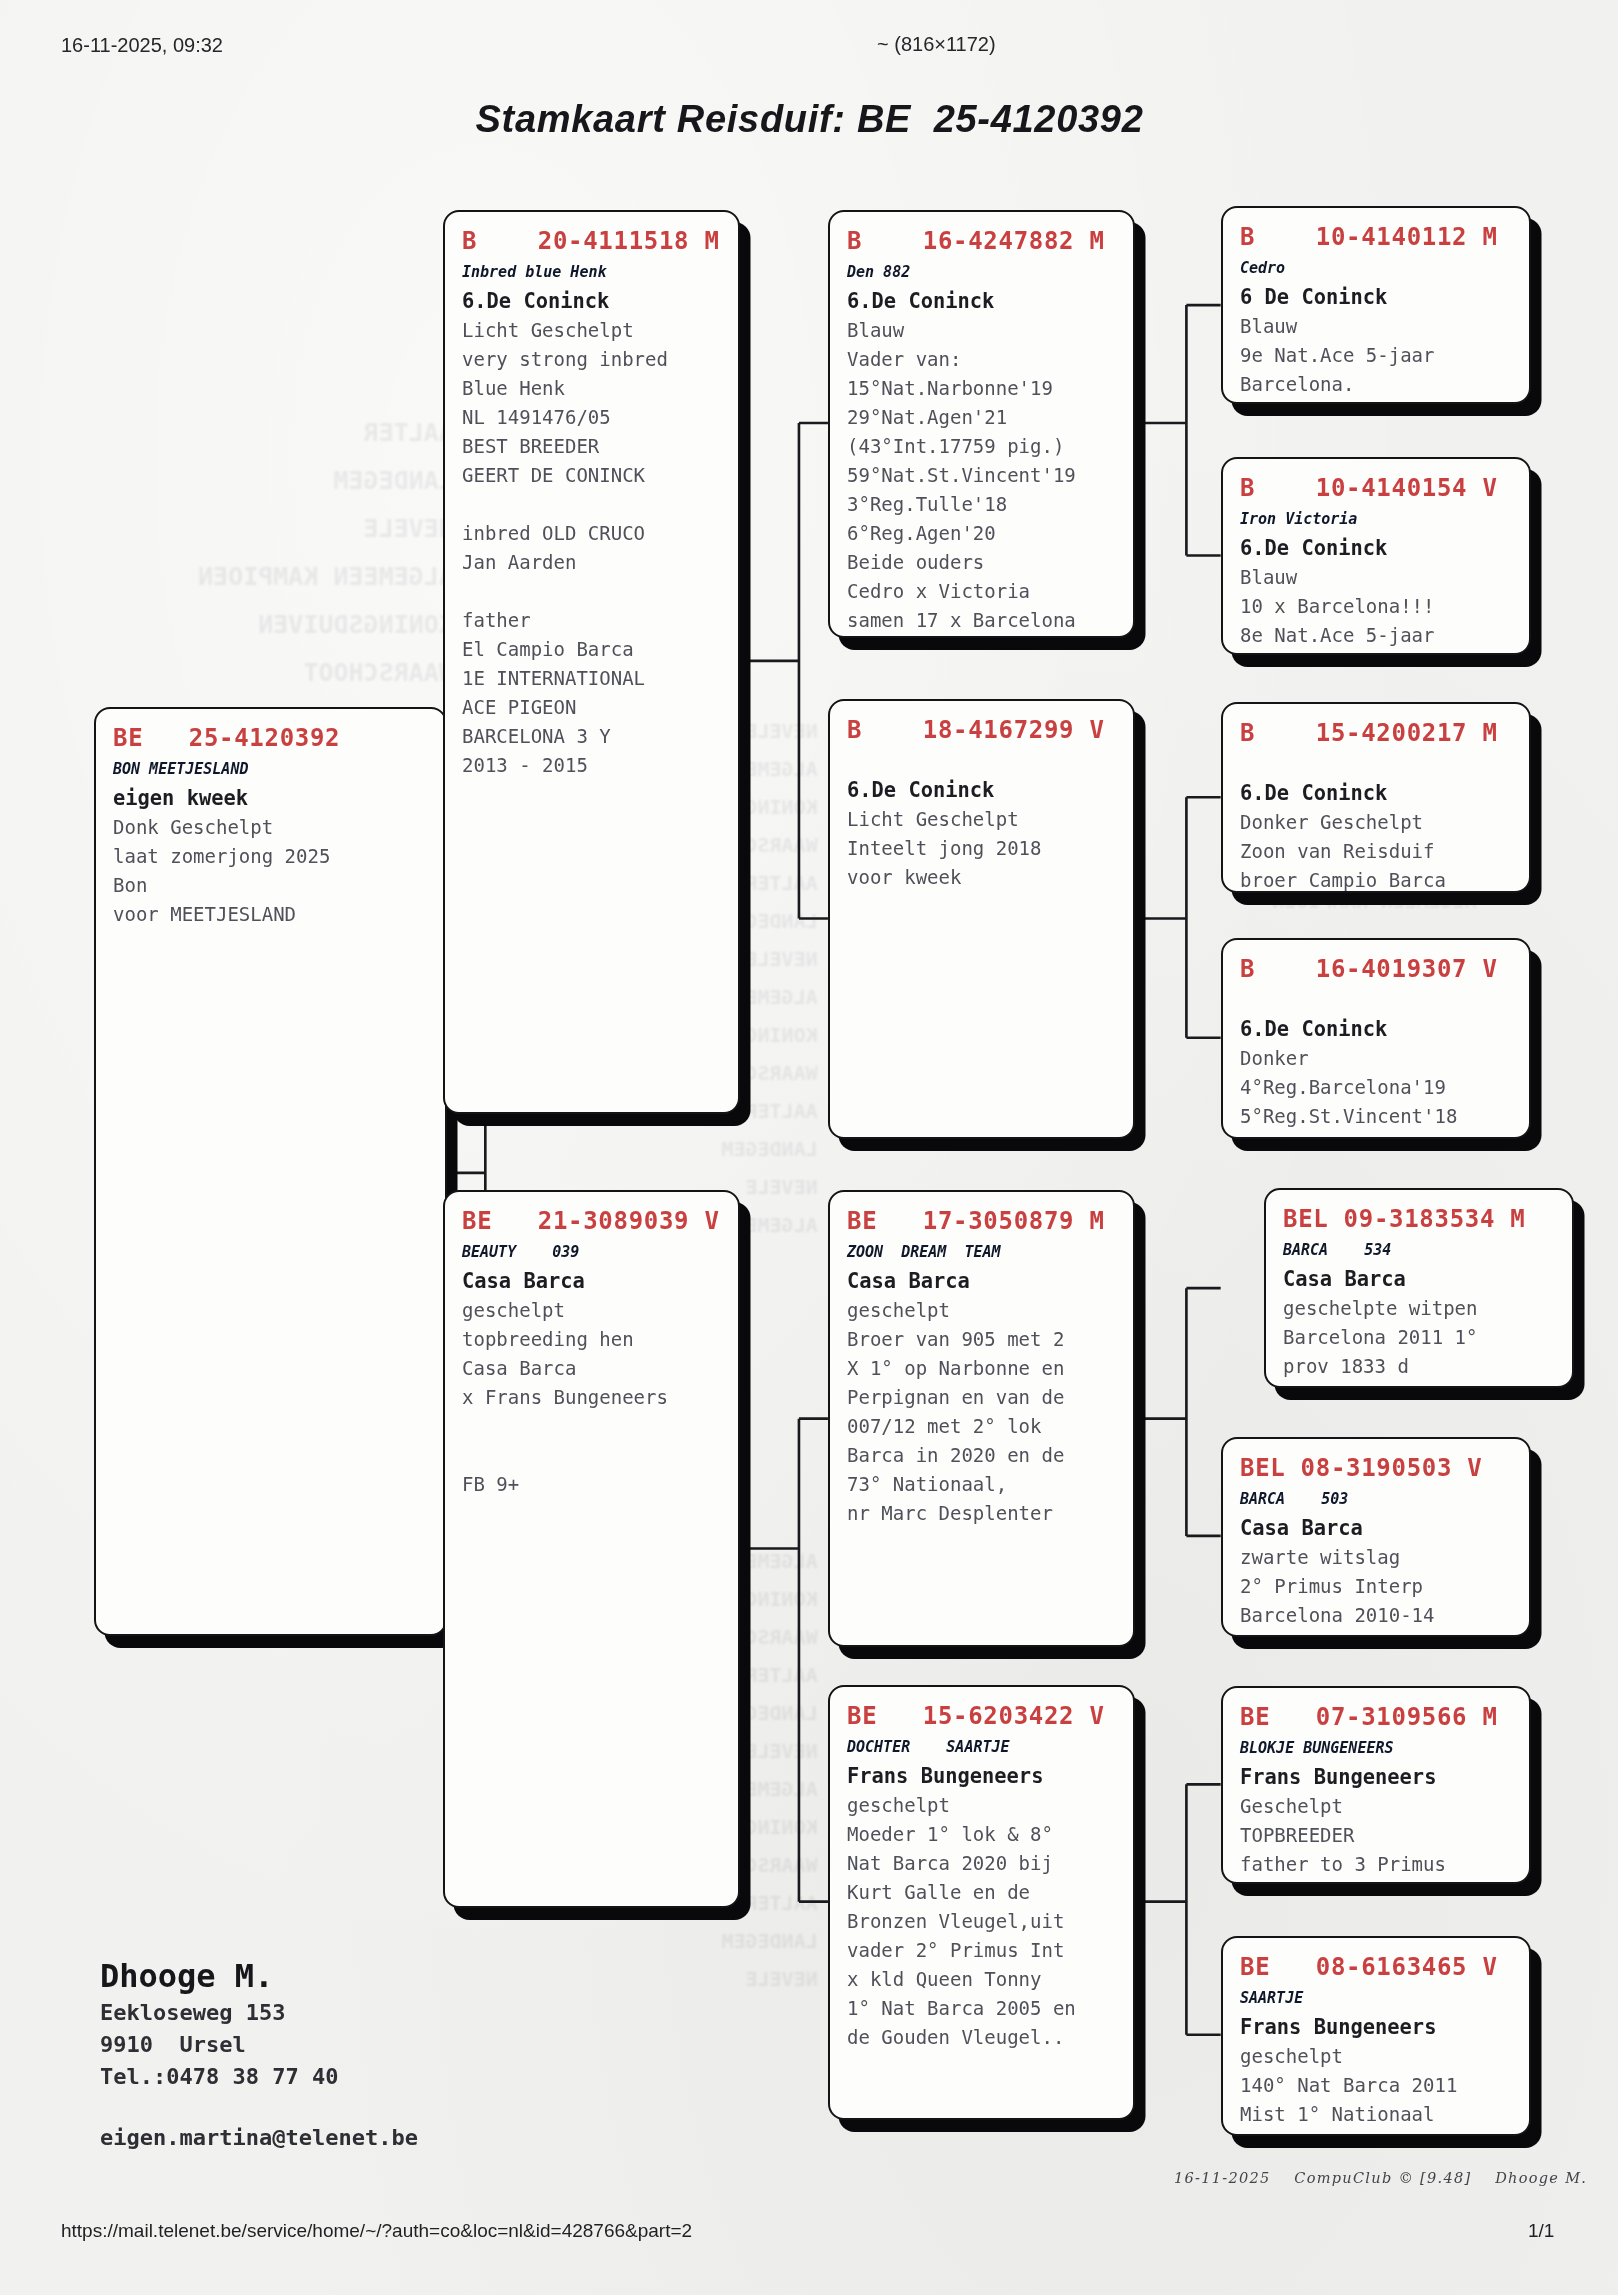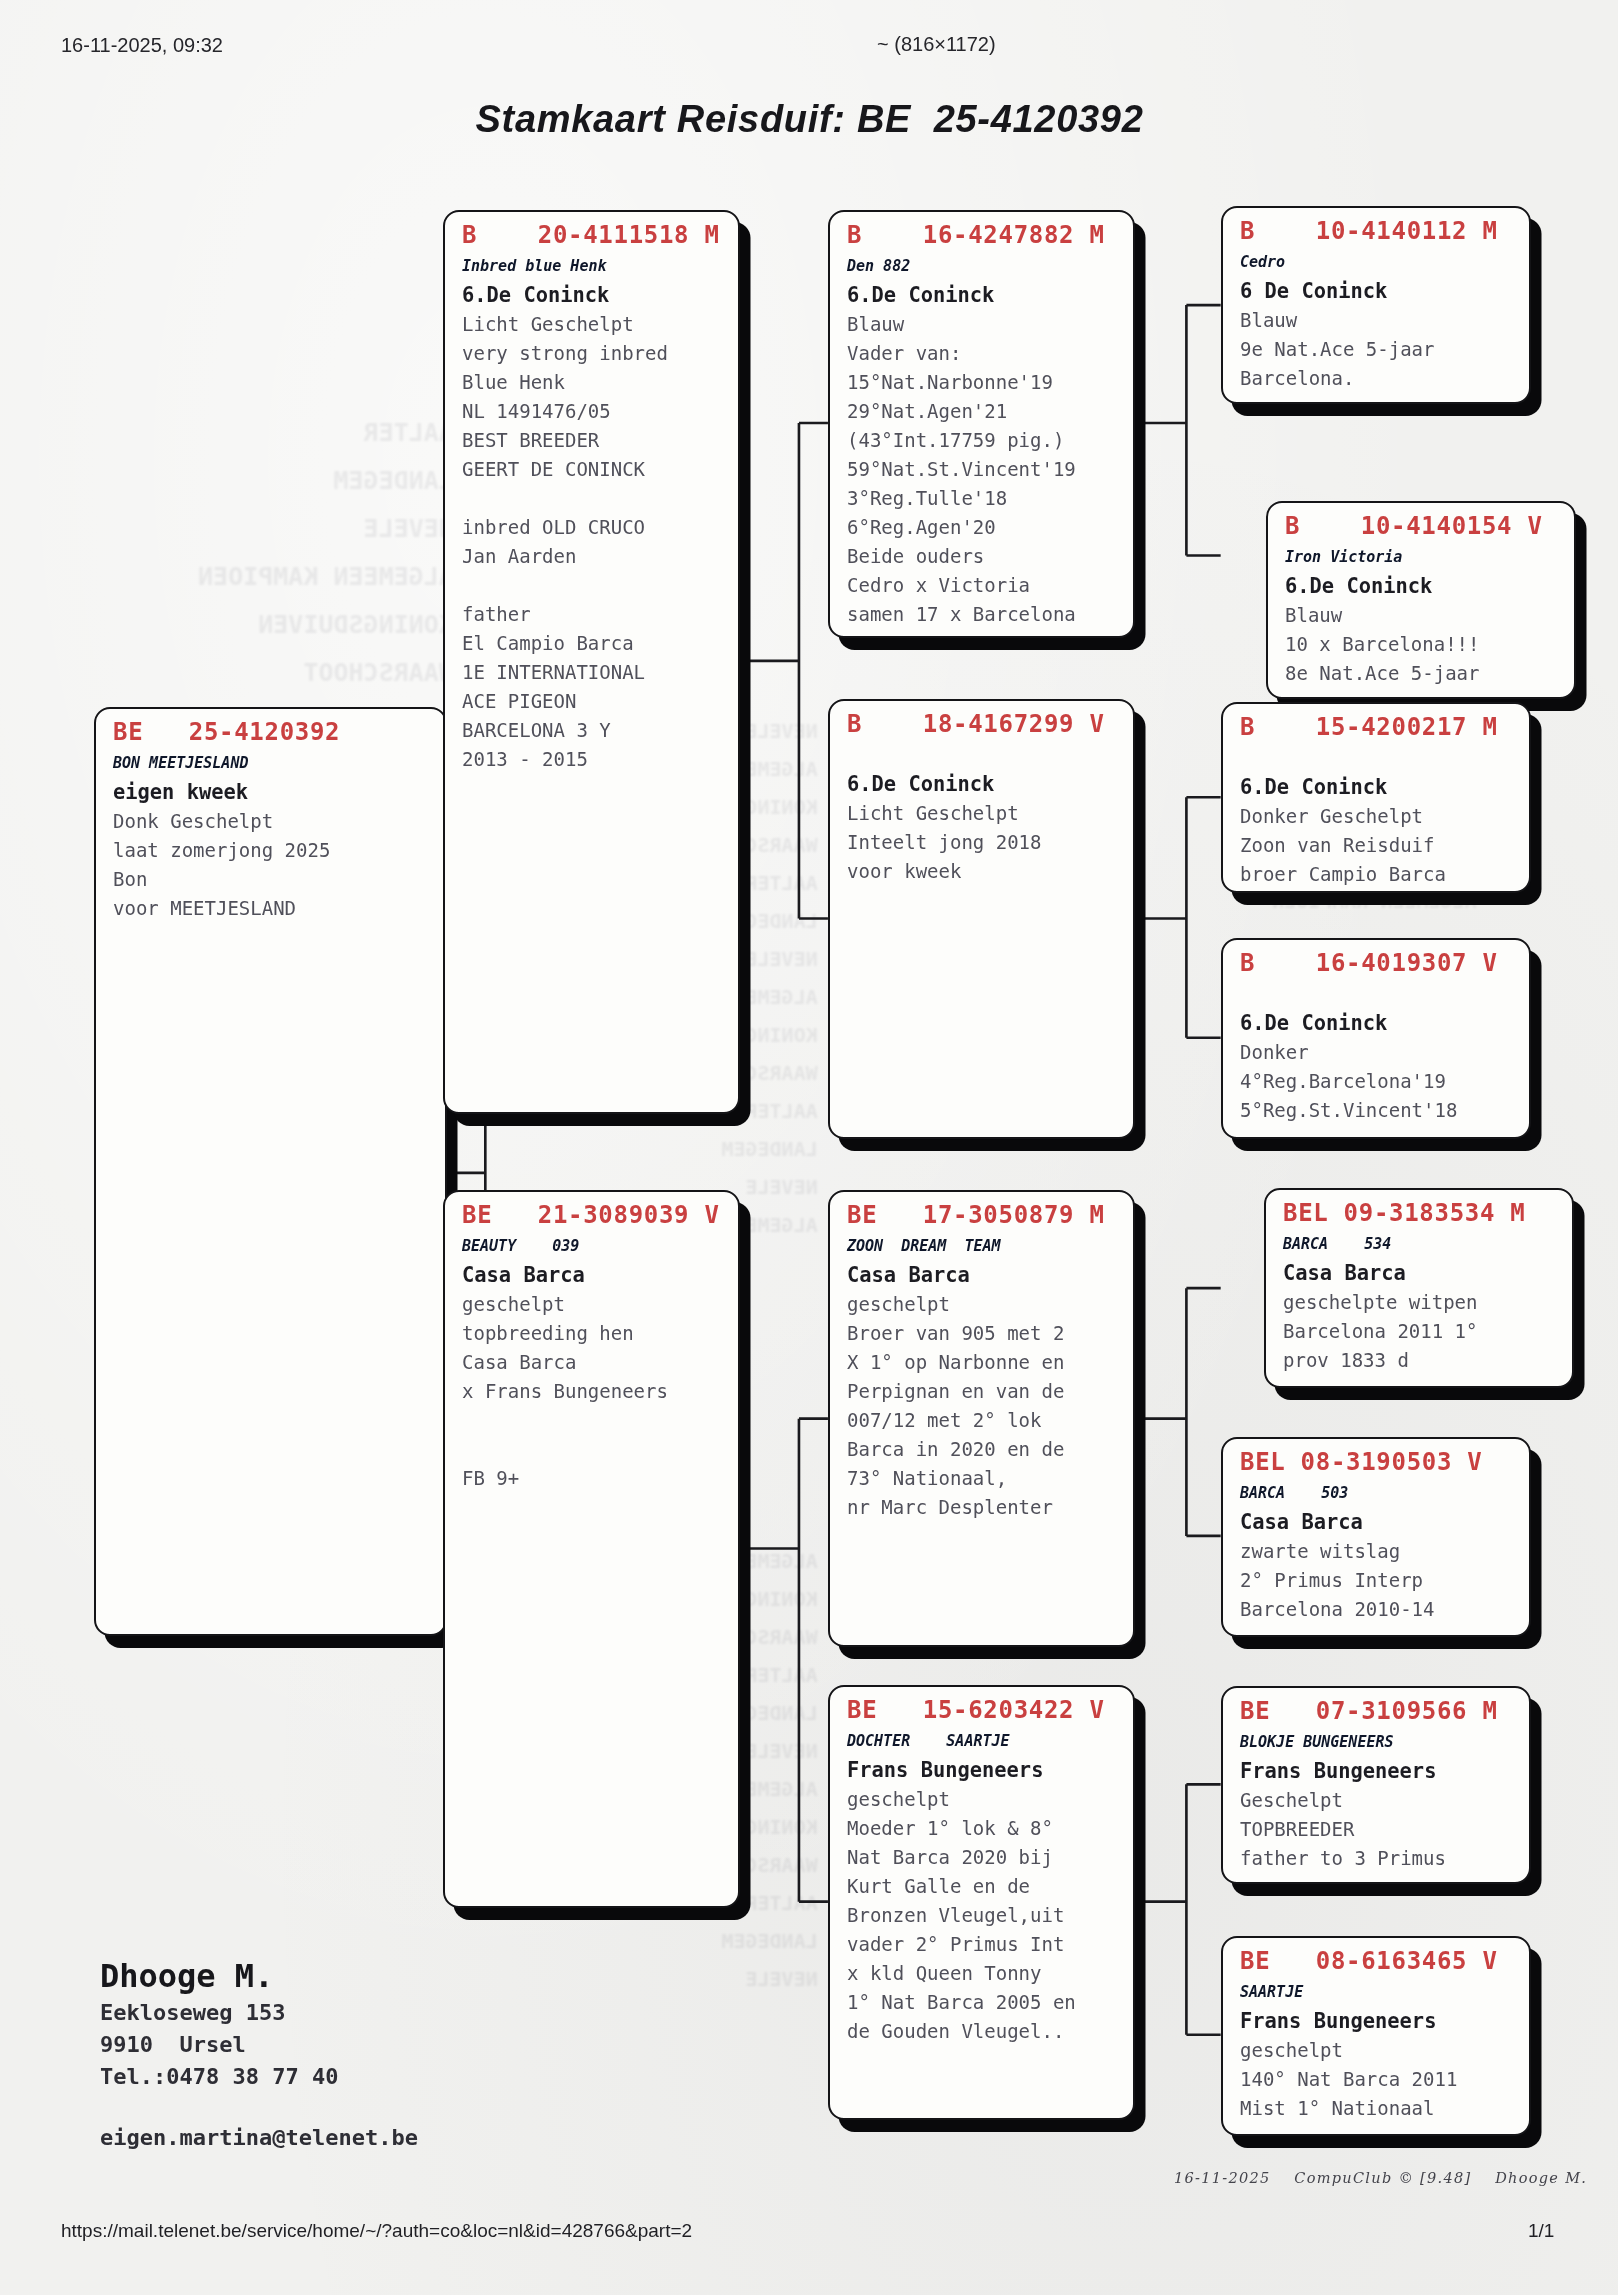--- a/index.html
+++ b/index.html
@@ -36,21 +36,21 @@
     font-family:"DejaVu Serif",serif;font-style:italic;
     font-size:14.5px;color:#43434b;letter-spacing:1.3px;white-space:pre;
   }
   
   .pigeon-box{
     position:absolute;box-sizing:border-box;
     background:#fdfdfb;
     border:2.6px solid #141417;
     border-radius:16px;
     box-shadow:10.5px 12px 0 #09090b;
-    padding:7px 17px;
+    padding:13px 17px;
     overflow:hidden;
   }
   .ring{
     font-weight:bold;font-size:24px;line-height:33px;
     color:#c94040;white-space:pre;letter-spacing:0.7px;
   }
   .pname{
     font-weight:bold;font-style:italic;font-size:15px;line-height:29px;
     color:#0f172a;white-space:pre;min-height:29px;
   }
@@ -260,21 +260,21 @@
         <div class="pline">de Gouden Vleugel..</div>
       </div>
       <div class="pigeon-box" style="left: 1221px; top: 206px; width: 310px; height: 198px;">
         <div class="ring">B    10-4140112 M</div>
         <div class="pname">Cedro</div>
         <div class="owner">6 De Coninck</div>
         <div class="pline">Blauw</div>
         <div class="pline">9e Nat.Ace 5-jaar</div>
         <div class="pline">Barcelona.</div>
       </div>
-      <div class="pigeon-box" style="left: 1266px; top: 457px; width: 310px; height: 198px; margin-top: 44px;">
+      <div class="pigeon-box" style="left: 1221px; top: 457px; width: 310px; height: 198px;">
         <div class="ring">B    10-4140154 V</div>
         <div class="pname">Iron Victoria</div>
         <div class="owner">6.De Coninck</div>
         <div class="pline">Blauw</div>
         <div class="pline">10 x Barcelona!!!</div>
         <div class="pline">8e Nat.Ace 5-jaar</div>
       </div>
       <div class="pigeon-box" style="left: 1221px; top: 702px; width: 310px; height: 191px;">
         <div class="ring">B    15-4200217 M</div>
         <div class="pname"></div>

